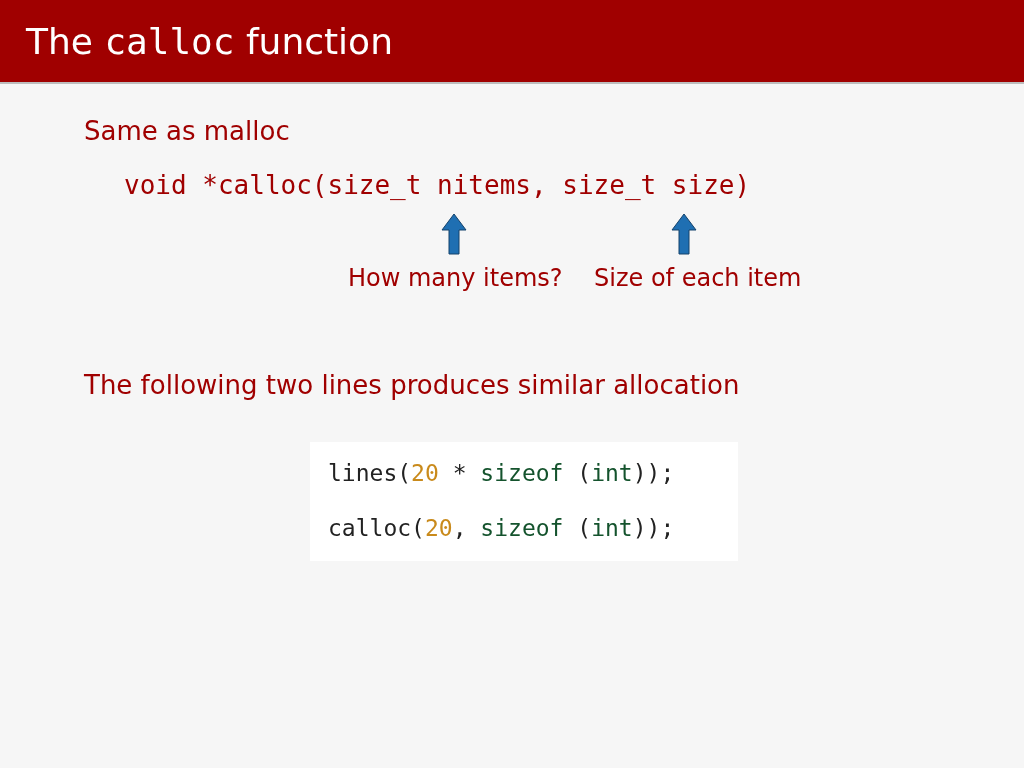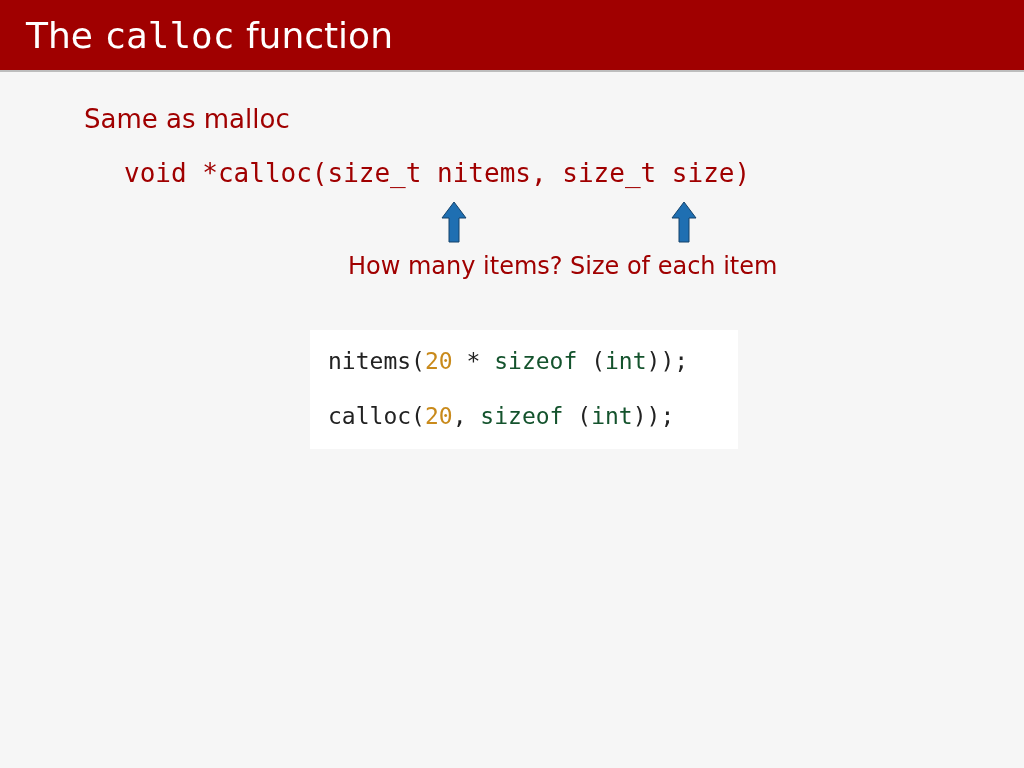--- a/index.html
+++ b/index.html
@@ -7,21 +7,21 @@
     padding: 0;
     width: 1024px;
     height: 768px;
     background: #f6f6f6;
     font-family: "DejaVu Sans", "Segoe UI", Arial, sans-serif;
     overflow: hidden;
   }
   .header {
     background: #a00000;
     color: #fff;
-    height: 72px;
+    height: 84px;
     border-bottom: 2px solid #bdbdbd;
     display: flex;
     align-items: center;
     padding-left: 26px;
     box-sizing: border-box;
   }
   .header-title {
     font-size: 36px;
     font-weight: 400;
   }
@@ -101,27 +101,28 @@
     <svg class="arrow" viewBox="0 0 28 44" style="left:356px">
       <path d="M14 2 L26 18 L19 18 L19 42 L9 42 L9 18 L2 18 Z" fill="#1f6fb2" stroke="#14426a" stroke-width="1"></path>
     </svg>
     <svg class="arrow" viewBox="0 0 28 44" style="left:586px">
       <path d="M14 2 L26 18 L19 18 L19 42 L9 42 L9 18 L2 18 Z" fill="#1f6fb2" stroke="#14426a" stroke-width="1"></path>
     </svg>
   </div>
 
   <div class="labels-row">
     <div class="label1" style="left:264px">How many items?</div>
-    <div class="label2" style="left:486px">Size of each item</div>
+    <div class="label2" style="left:510px">Size of each item</div>
   </div>
 
+  <div class="line2 maroon">The following two lines produces similar allocation</div>
 
   <div class="codebox">
     <div>
-      <span class="tok-fn">nitems</span><span class="tok-punc">(</span><span class="tok-num">20</span><span class="tok-punc"> * </span><span class="tok-kw">sizeof</span><span> </span><span class="tok-punc">(</span><span class="tok-kw">int</span><span class="tok-punc">));</span>
+      <span class="tok-fn">lines</span><span class="tok-punc">(</span><span class="tok-num">20</span><span class="tok-punc"> * </span><span class="tok-kw">sizeof</span><span> </span><span class="tok-punc">(</span><span class="tok-kw">int</span><span class="tok-punc">));</span>
     </div>
     <div class="gap"></div>
     <div>
       <span class="tok-fn">calloc</span><span class="tok-punc">(</span><span class="tok-num">20</span><span class="tok-punc">, </span><span class="tok-kw">sizeof</span><span> </span><span class="tok-punc">(</span><span class="tok-kw">int</span><span class="tok-punc">));</span>
     </div>
   </div>
 
 </div>
 
 </body></html>

